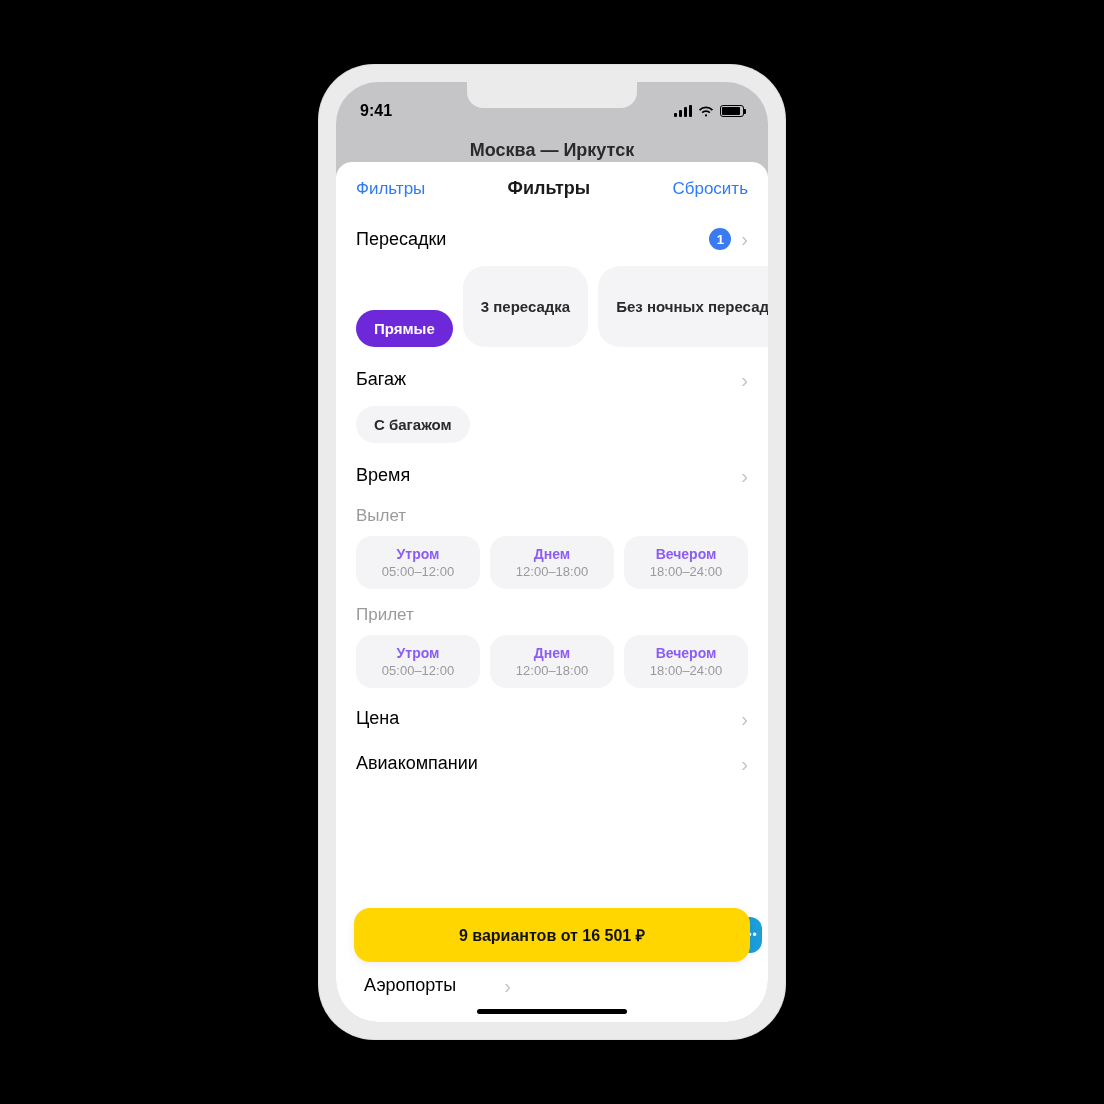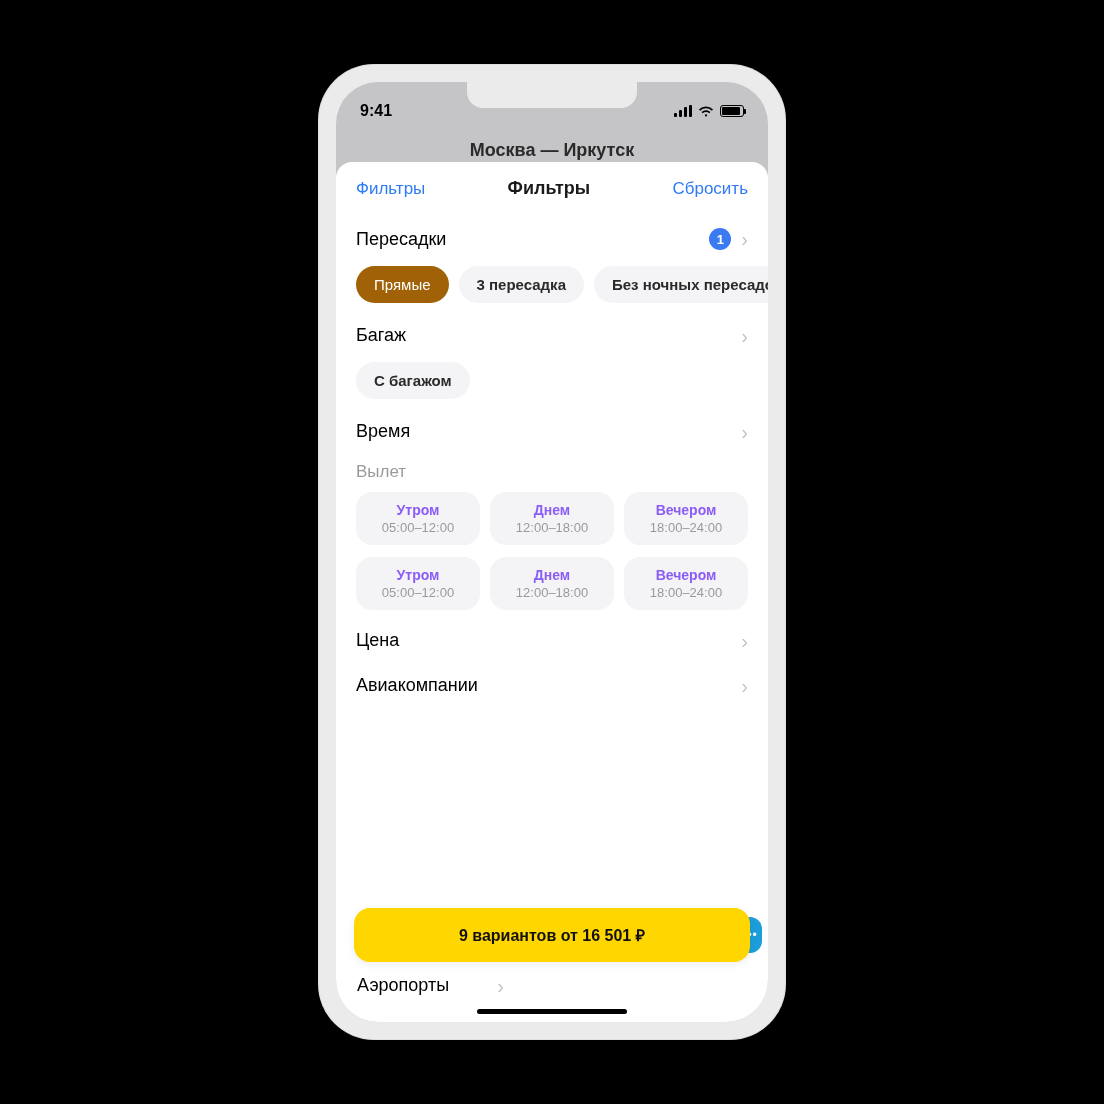--- a/index.html
+++ b/index.html
@@ -124,23 +124,24 @@
     border-radius: 22px;
     background: #F4F4F6;
     font-size: 15px;
     font-weight: 700;
     color: #2a2a2a;
     border: none;
     cursor: pointer;
     flex-shrink: 0;
   }
   .chip.selected {
-    background: #a16207;
+    background: #6d28d9;
     color: #fff;
-    font-weight: 400;
+    font-weight: 700;
+    margin-top: 44px;
   }
   .chip.sm { font-size: 14px; font-weight: 600; padding: 10px 16px;}
   .subhead {
     font-size: 17px;
     color: #9a9a9e;
     padding: 10px 20px 4px 20px;
   }
   .timechips {
     display: flex;
     gap: 10px;
@@ -211,21 +212,21 @@
   .sig-bars span:nth-child(2){height:7px}
   .sig-bars span:nth-child(3){height:10px}
   .sig-bars span:nth-child(4){height:12px}
   .batt-shape { width:24px;height:12px;border:1.5px solid #000;border-radius:3px;position:relative;}
   .batt-shape::after{content:'';position:absolute;right:-3px;top:3px;width:2px;height:5px;background:#000;border-radius:0 1px 1px 0;}
   .batt-shape > span{display:block;width:18px;height:8px;background:#000;margin:1px;border-radius:1px;}
 
   .bottom-row {
     position:absolute;
     bottom: 20px;
-    left:1px; right:0;
+    left:8px; right:0;
     padding: 14px 20px 6px 20px;
     display:flex; align-items:center; gap:48px;
   }
 </style>
 </head>
 <body>
 
 <div class="phone-frame">
   <div class="screen">
     <div class="notch"></div>
@@ -292,20 +293,21 @@
           </button>
           <button class="timechip">
             <span class="lbl">Днем</span>
             <span class="rng">12:00–18:00</span>
           </button>
           <button class="timechip">
             <span class="lbl">Вечером</span>
             <span class="rng">18:00–24:00</span>
           </button>
         </div>
+        <div class="subhead">Прилет</div>
         <div class="timechips">
           <button class="timechip">
             <span class="lbl">Утром</span>
             <span class="rng">05:00–12:00</span>
           </button>
           <button class="timechip">
             <span class="lbl">Днем</span>
             <span class="rng">12:00–18:00</span>
           </button>
           <button class="timechip">

